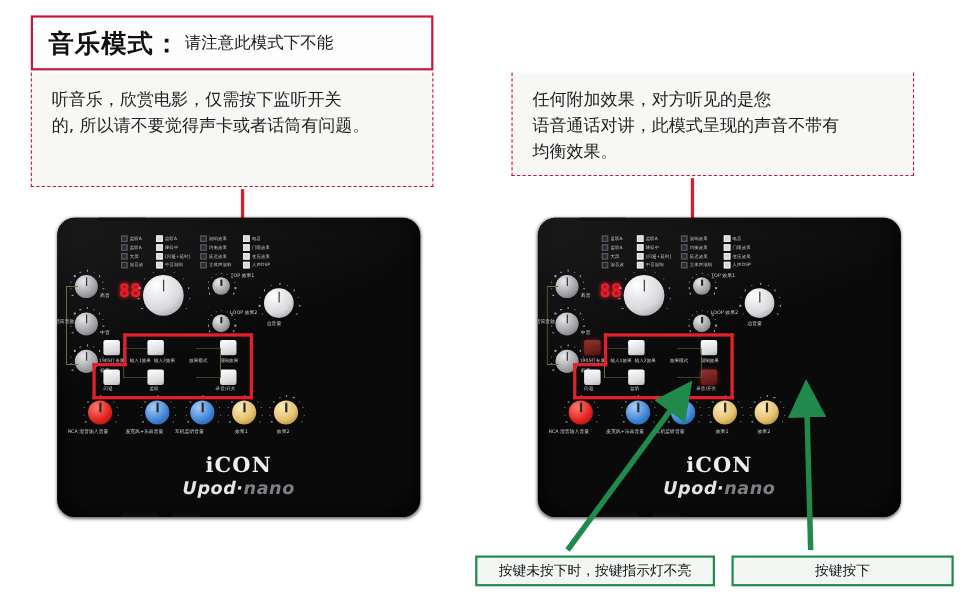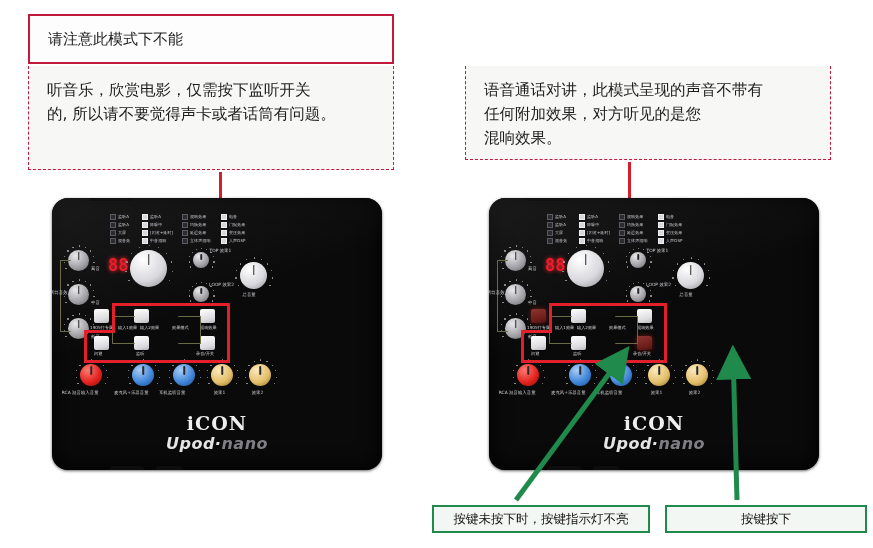--- a/index.html
+++ b/index.html
@@ -142,20 +142,21 @@
       font-family:"DejaVu Sans","Liberation Sans",sans-serif;}
 </style>
 </head>
 <body>
 
 <div class="stage">
 
   <div class="half left">
 
     <div class="title-box">
+      <span class="title-strong">音乐模式：</span>
       <span class="title-sub">请注意此模式下不能</span>
     </div>
 
     <div class="desc-box l">
       <div class="desc-line">听音乐，欣赏电影，仅需按下监听开关</div>
       <div class="desc-line">的, 所以请不要觉得声卡或者话筒有问题。</div>
     </div>
 
     <div class="leader-v" style="left:219px;top:172px;height:167px;"></div>
 
@@ -498,23 +499,23 @@
         <i style="left:32px;top:132px;width:31px;height:3px;"></i>
         <i style="left:60px;top:105px;width:3px;height:30px;"></i>
       </div>
     </div>
   </div>
 
   <div class="half right">
 
 
     <div class="desc-box r">
+      <div class="desc-line">任何附加效果，对方听见的是您</div>
       <div class="desc-line">语音通话对讲，此模式呈现的声音不带有</div>
-      <div class="desc-line">任何附加效果，对方听见的是您</div>
-      <div class="desc-line">混响效果。</div>
+      <div class="desc-line">均衡效果。</div>
     </div>
 
     <div class="leader-v" style="left:191px;top:162px;height:148px;"></div>
 
     <div class="device" style="left:52px;top:198px;">
       <div class="dev-nub" style="left:38px;width:42px;"></div>
       <div class="dev-bot" style="left:58px;width:34px;"></div>
       <div class="dev-bot" style="left:104px;width:26px;"></div>
 
       <div class="led-grid" style="left:58px;top:16px;">

